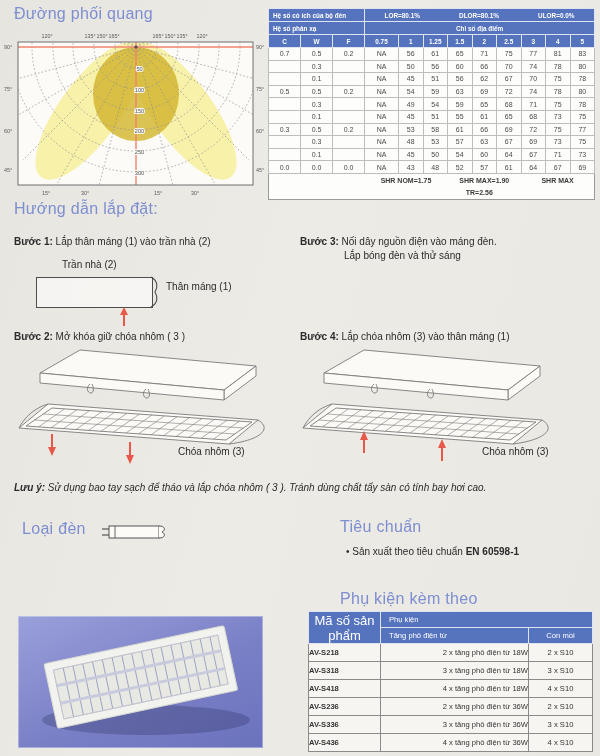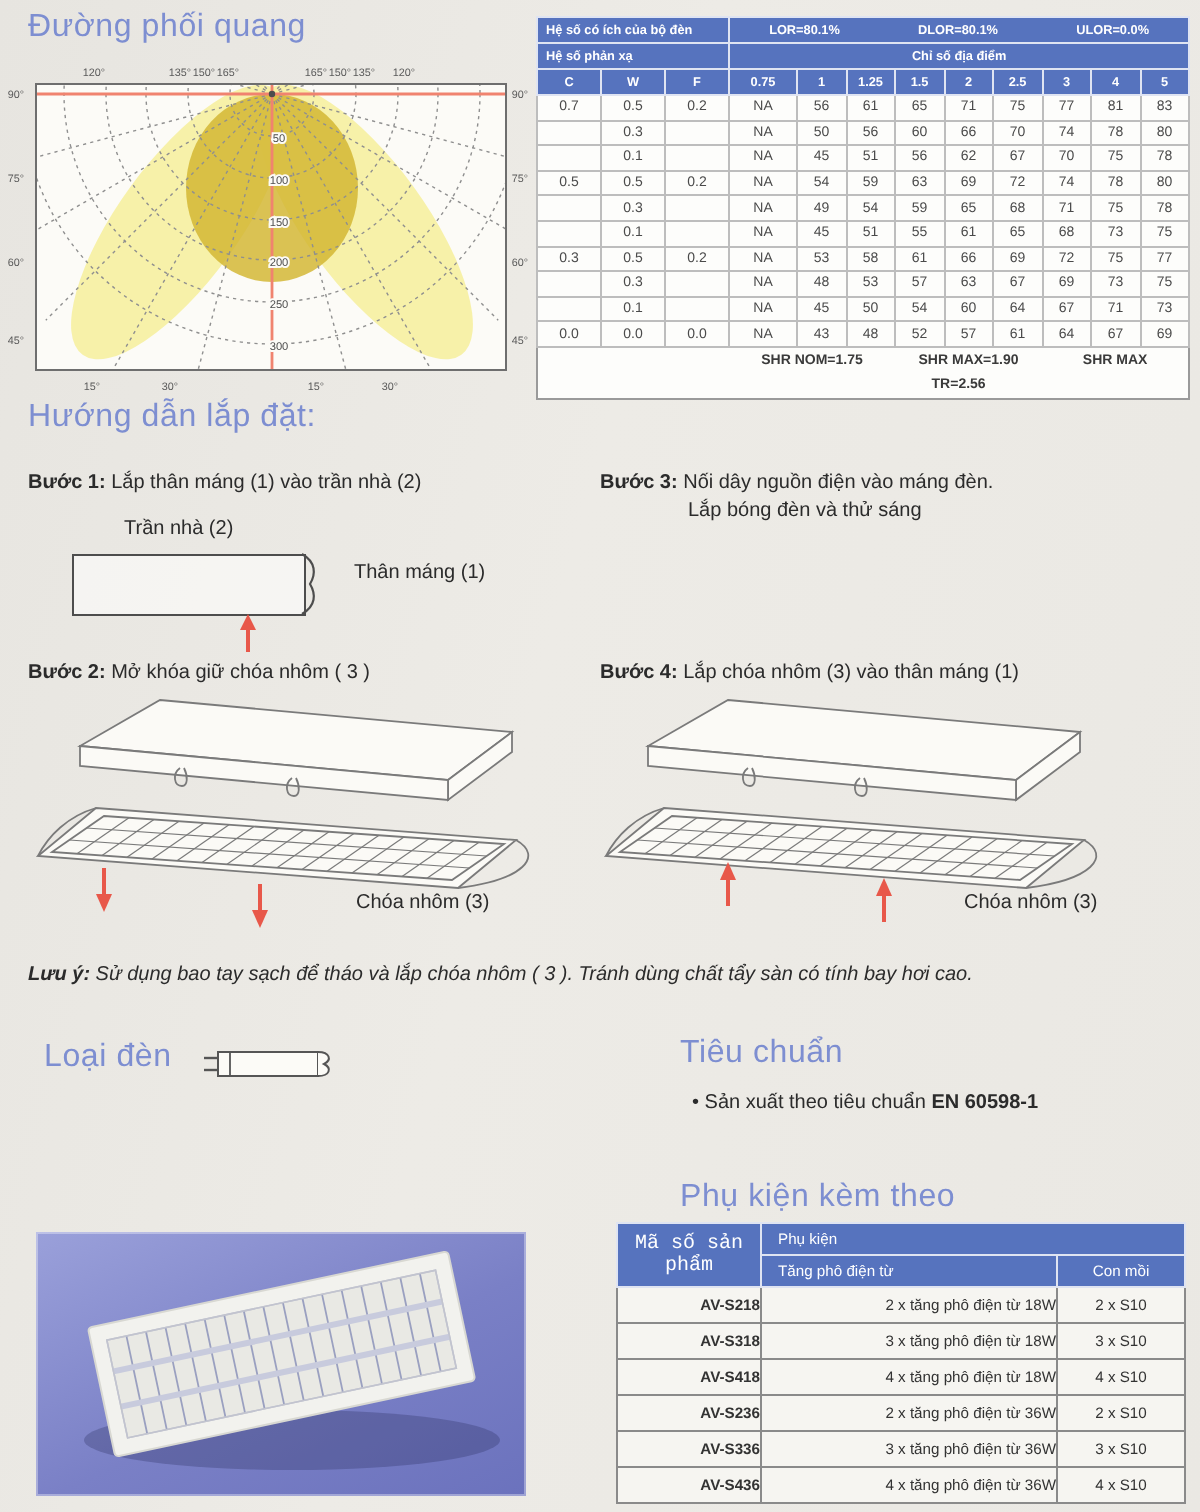--- a/index.html
+++ b/index.html
@@ -26,21 +26,21 @@
   table.coef td.ft-left{border-right:1px solid #bdbdbd;}
   table.coef tr.ftr1 td{border-top:1px solid #bdbdbd;height:13px;}
   table.coef tr.ftr2 td{height:12px;}
 
   
   table.acc{border-collapse:collapse;table-layout:fixed;width:284px;border:1px solid #7d7d7d;background:#f6f5f1;}
   table.acc th{background:var(--table-header,#5673be);color:#fff;font-weight:normal;font-size:7.6px;
     border:1px solid #dfe4f2;height:15px;padding:0 0 0 8px;text-align:left;}
   table.acc th.ctr{text-align:center;padding:0;}
   table.acc td{border:1px solid #8a8a8a;font-size:7.6px;color:#333;height:17px;padding:0;}
-  table.acc td.c1{font-weight:bold;text-align:right;}
+  table.acc td.c1{font-weight:bold;text-align:left;}
   table.acc td.c2{padding-left:10px;text-align:right;}
   table.acc td.c3{text-align:center;}
 
   
   .mang-rect{border:1.2px solid #4d4d4d;background:rgba(255,255,255,.55);}
   .photo{background:linear-gradient(155deg,var(--photo-bg-top,#9aa0da) 0%,#7a80c6 55%,var(--photo-bg-bottom,#6b72bd) 100%);
     box-shadow:0 0 0 1px rgba(255,255,255,.35) inset;}
   svg text{font-family:"Liberation Sans","DejaVu Sans",sans-serif;}
 </style>
 </head>
@@ -327,21 +327,21 @@
 <div class="abs smalltext" style="left:14px;top:236px;"><span class="steplabel">Bước 1:</span><span> Lắp thân máng (1) vào trần nhà (2)</span></div>
 
 <div class="abs smalltext" style="left:300px;top:236px;"><span class="steplabel">Bước 3:</span><span> Nối dây nguồn điện vào máng đèn.</span></div>
 <div class="abs smalltext" style="left:344px;top:250px;">Lắp bóng đèn và thử sáng</div>
 
 <div class="abs smalltext" style="left:62px;top:259px;">Trần nhà (2)</div>
 <div class="abs mang-rect" style="left:36px;top:277px;width:115px;height:29px;"></div>
 <svg class="abs" style="left:149px;top:275px;" width="14" height="34" viewBox="0 0 14 34">
   <path d="M2,2 C9,6 9,12 6,17 C9,22 9,28 2,32" fill="none" stroke="#4d4d4d" stroke-width="1.1"></path>
 </svg>
-<div class="abs smalltext" style="left:166px;top:281px;margin-left:11px;">Thân máng (1)</div>
+<div class="abs smalltext" style="left:166px;top:281px;">Thân máng (1)</div>
 <svg class="abs" style="left:118px;top:307px;" width="12" height="20" viewBox="0 0 12 20">
   <line x1="6" y1="7" x2="6" y2="19" stroke="var(--accent-red,#e8584a)" stroke-width="2"></line>
   <polygon points="2,8 10,8 6,0" fill="var(--accent-red,#e8584a)"></polygon>
 </svg>
 
 <div class="abs smalltext" style="left:14px;top:331px;"><span class="steplabel">Bước 2:</span><span> Mở khóa giữ chóa nhôm ( 3 )</span></div>
 <div class="abs smalltext" style="left:300px;top:331px;"><span class="steplabel">Bước 4:</span><span> Lắp chóa nhôm (3) vào thân máng (1)</span></div>
 
 <svg width="0" height="0" style="position:absolute">
   <defs>
@@ -418,21 +418,21 @@
 
 <div class="abs heading" style="left:340px;top:590px;">Phụ kiện kèm theo</div>
 <table class="acc abs" style="left:308px;top:611px;">
   <colgroup>
       <col style="width:72px">
       <col style="width:148px">
       <col style="width:64px">
     </colgroup>
   <thead>
     <tr>
-      <th rowspan="2" class="ctr" style="font-size:10px;font-family:Liberation Mono, monospace;">Mã số sản phẩm</th>
+      <th rowspan="2" class="ctr" style="font-size:13px;">Mã số sản phẩm</th>
       <th colspan="2">Phụ kiện</th>
     </tr>
     <tr>
       <th>Tăng phô điện từ</th>
       <th class="ctr">Con mồi</th>
     </tr>
   </thead>
   <tbody>
       <tr>
         <td class="c1">AV-S218</td>

